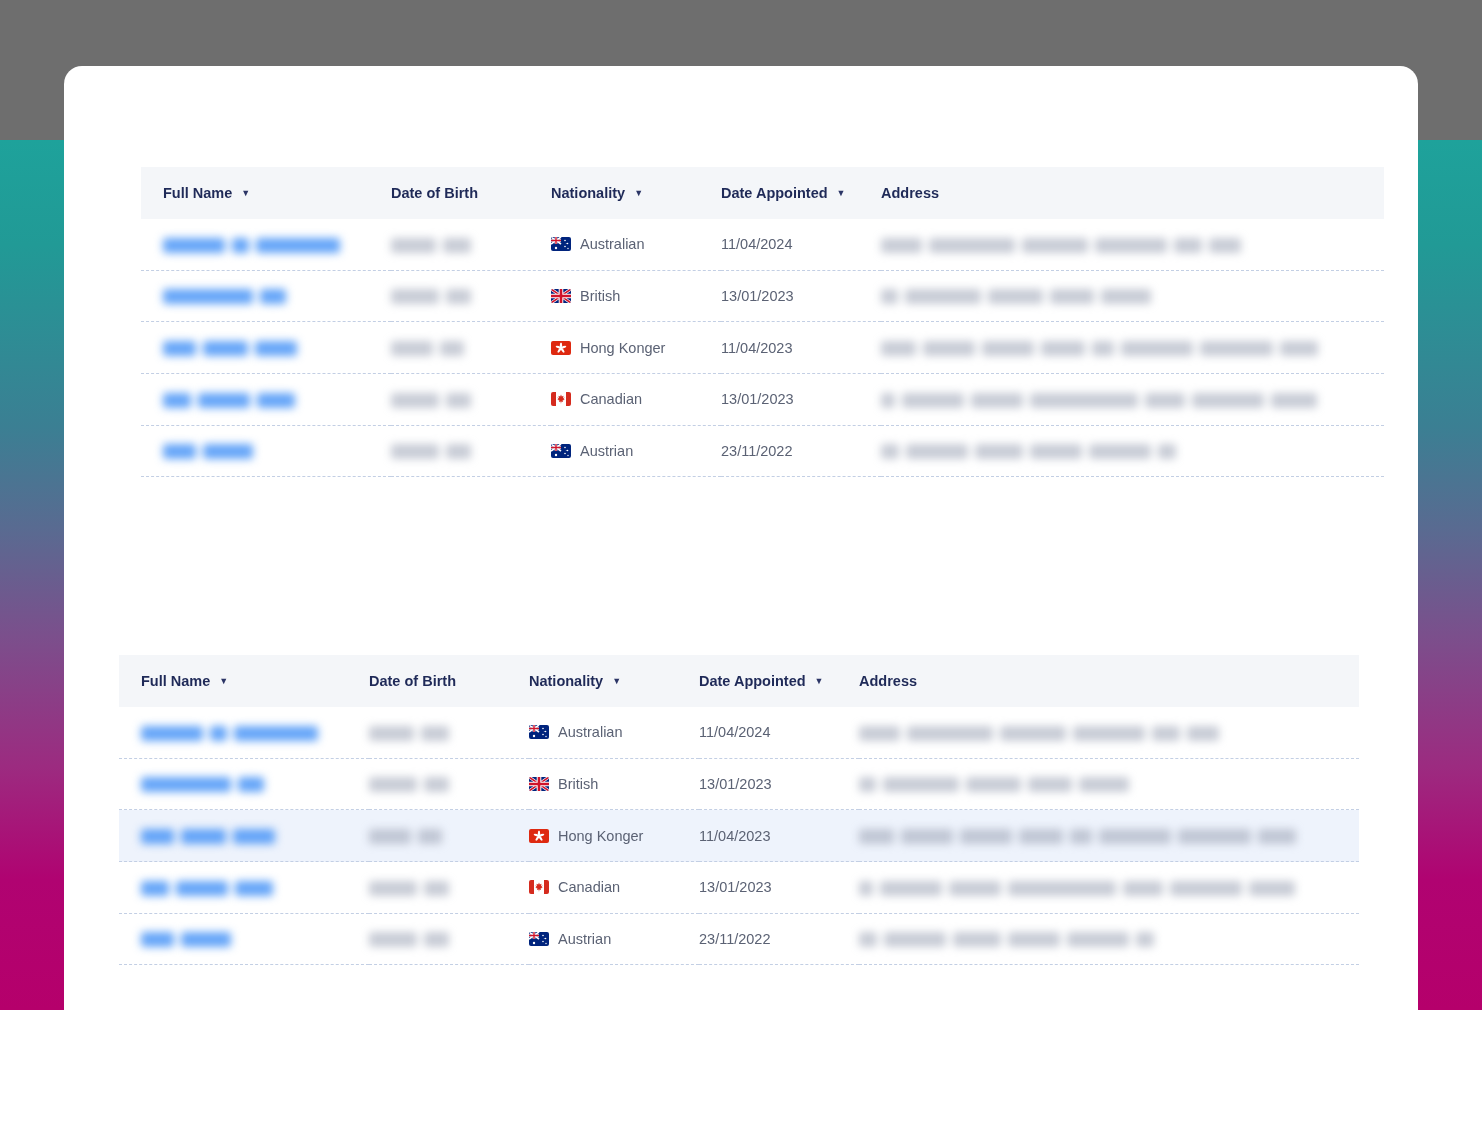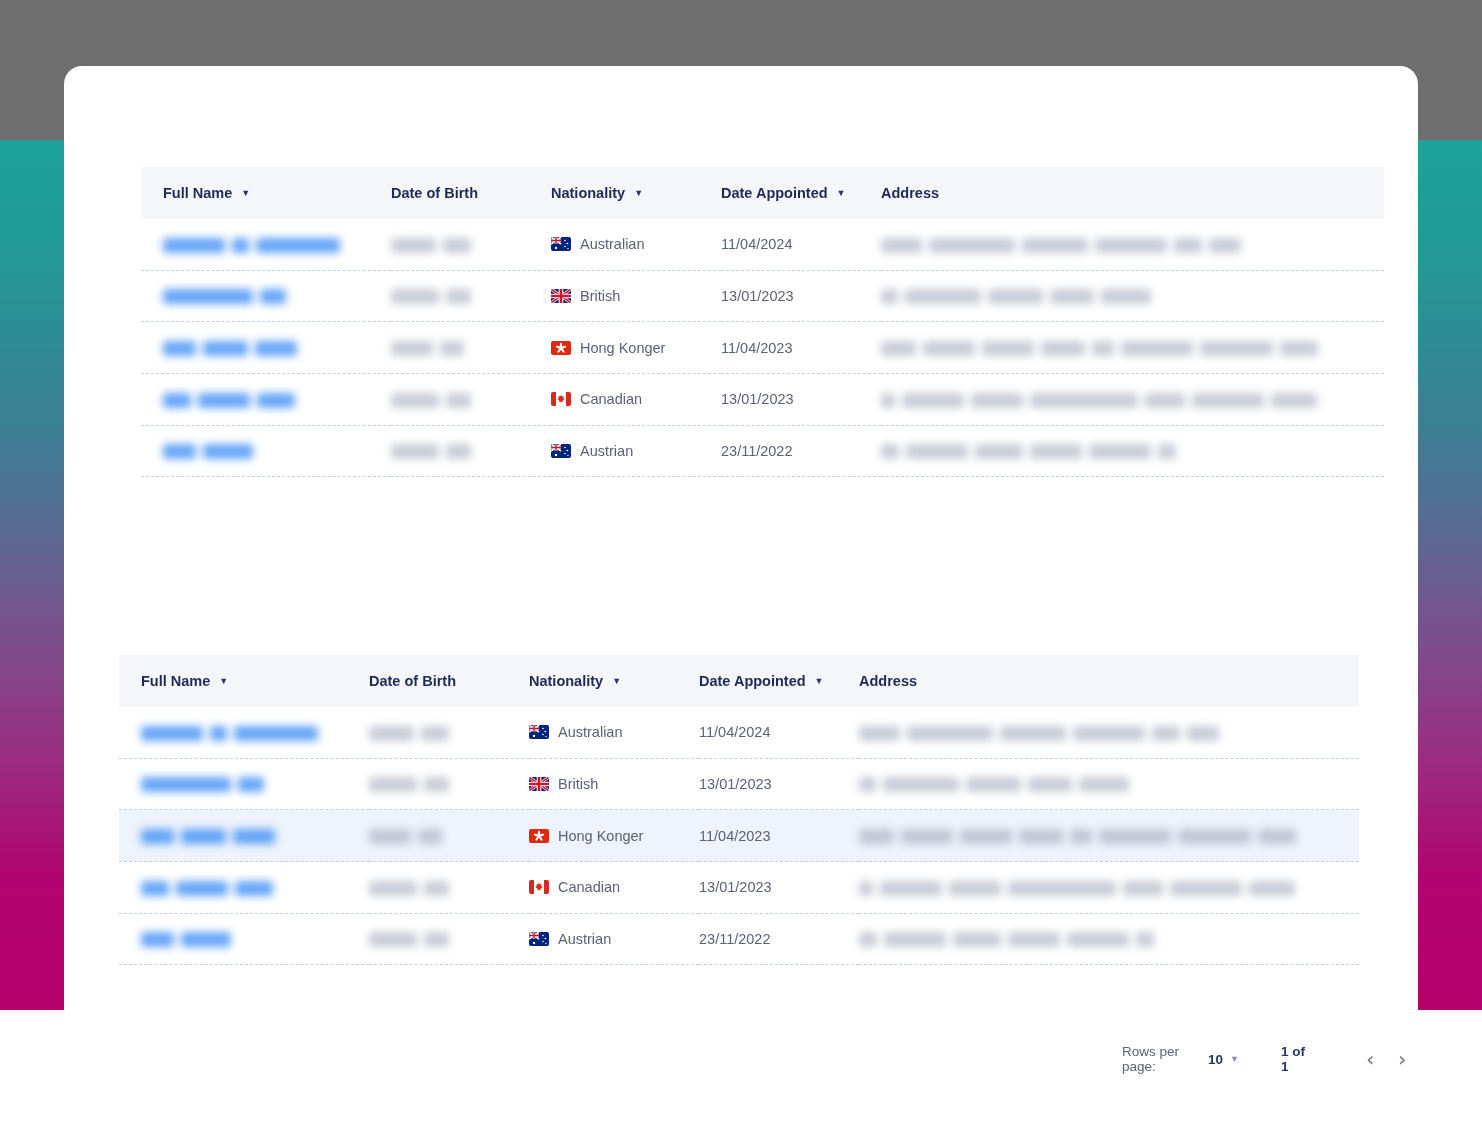--- a/index.html
+++ b/index.html
@@ -479,23 +479,15 @@
                 </span>
                 <span>Austrian</span>
               </span>
             </td>
             <td>23/11/2022</td>
             <td title="[redacted]"><span style="display:inline-block;filter:blur(4px);line-height:0"><span class="redact-seg redact-grey" style="width:18px"></span><span class="redact-seg redact-grey" style="width:62px"></span><span class="redact-seg redact-grey" style="width:48px"></span><span class="redact-seg redact-grey" style="width:52px"></span><span class="redact-seg redact-grey" style="width:62px"></span><span class="redact-seg redact-grey" style="width:18px"></span></span></td>
           </tr>
         </tbody>
     </table>
 
-    <div id="pagination">
-      <span class="pg-label">Rows per page:</span>
-      <span class="pg-rows">10</span>
-      <span class="pg-caret">▼</span>
-      <span class="pg-count">1 of 1</span>
-      <span class="chev" id="chev-prev">‹</span>
-      <span class="chev">›</span>
-    </div>
 
   </div>
 </div>
 
 </body></html>

